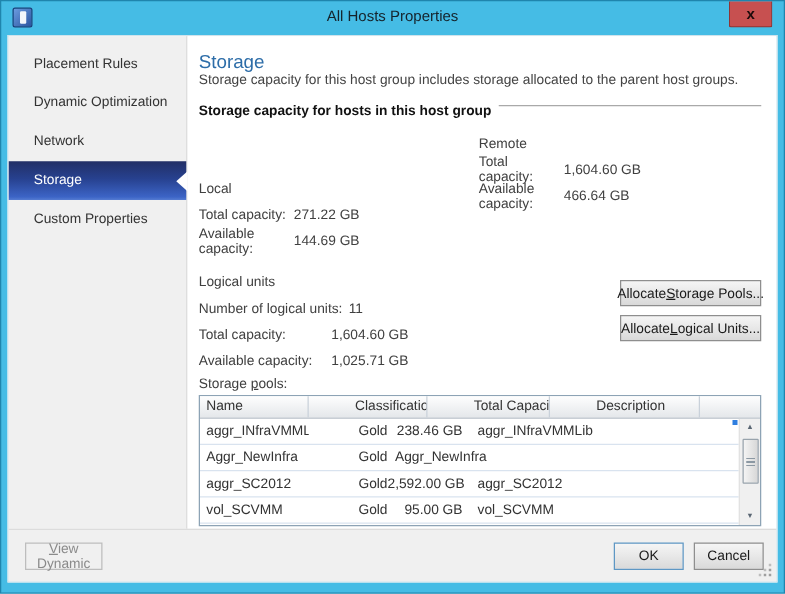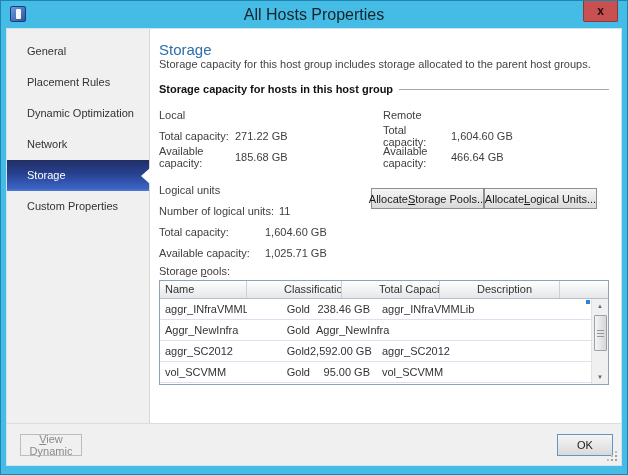--- a/index.html
+++ b/index.html
@@ -21,21 +21,21 @@
     width: 16px; height: 16px;
     background: linear-gradient(135deg,#6b9ce0,#2c55a0);
     border: 1px solid #1d3c78; border-radius: 2px;
   }
   .app-icon::after {
     content:""; position:absolute; left:5px; top:2px;
     width:5px; height:10px; background:#f4f7fb; border-radius:1px;
   }
   .title {
     position: absolute; left: 0; right: 0; top: 5px;
-    text-align: center; font-size: 16px; color: #15232b;
+    text-align: center; font-size: 12px; color: #15232b;
   }
   .close-btn {
     position: absolute; right: 9px; top: 0;
     width: 35px; height: 21px;
     background: #c75050;
     border: 1px solid #8e3535; border-top: none;
     border-radius: 0 0 2px 2px;
     color: #1d0b0b; font-size: 12px; font-weight: bold;
     display: flex; align-items: center; justify-content: center;
     line-height: 1; cursor: default;
@@ -74,36 +74,36 @@
   }
 
   
   .content {
     flex: 1; background: #fff; position: relative;
     padding: 8px 12px 0 9px; font-size: 11px; color: #404040;
     min-width: 0;
   }
   .page-heading { font-size: 15px; font-weight: 400; color: #2d6da8; margin-top: 4px; }
   .desc { color: #444; }
-  .sec-h { display: flex; align-items: center; margin-top: 13px; }
+  .sec-h { display: flex; margin-top: 13px; }
   .sec-h .sec-title { font-weight: bold; color: #111; white-space: nowrap; }
   .sec-h .line { flex: 1; height: 1px; background: #a9a9a9; margin-left: 6px; margin-top: 1px; }
 
   .cap-grid { display: flex; margin-top: 9px; }
-  .cap-col.local { width: 224px; flex-shrink: 0; }
+  .cap-col.local { width: 224px; flex-shrink: 0; margin-top: 36px; }
   .cap-col.remote { flex: 1; }
   .cap-row { display: flex; height: 21px; align-items: center; }
   .cap-col.local .cap-label { width: 76px; flex-shrink: 0; }
   .cap-col.remote .cap-label { width: 68px; flex-shrink: 0; }
 
   .alloc { position: relative; margin-top: 8px; }
   .alloc-row { display: flex; height: 21px; align-items: flex-end; }
   .alloc-label-wide { width: 106px; flex-shrink: 0; }
   .alloc-label-inline { margin-right: 5px; }
-  .alloc-buttons { position: absolute; right: 12px; top: 13px; display: flex; flex-direction: row; }
+  .alloc-buttons { position: absolute; right: 0; top: 13px; display: flex; flex-direction: column; }
 
   .btn {
     background: linear-gradient(#f5f5f5,#e9e9e9 45%,#d9d9d9);
     border: 1px solid #8e8e8e;
     font-family: "Liberation Sans", sans-serif;
     font-size: 11px; color: #1a1a1a;
     display: flex; align-items: center; justify-content: center;
     cursor: default; white-space: nowrap;
   }
   .btn-alloc { width: 113px; height: 21px; margin-bottom: 7px; }
@@ -195,21 +195,20 @@
     <div class="title">All Hosts Properties</div>
     <div class="close-btn">
       <span>x</span>
     </div>
   </div>
 
   <div class="dialog">
     <div class="main">
 
       <div class="sidebar">
-        <div class="nav-item">General</div>
         <div class="nav-item">Placement Rules</div>
         <div class="nav-item">Dynamic Optimization</div>
         <div class="nav-item">Network</div>
         <div class="nav-item selected">Storage</div>
         <div class="nav-item">Custom Properties</div>
       </div>
 
       <div class="content">
         <div class="page-heading">Storage</div>
         <div class="desc">Storage capacity for this host group includes storage allocated to the parent host groups.</div>
@@ -223,21 +222,21 @@
           <div class="cap-col local">
             <div class="cap-row">
               <span>Local</span>
             </div>
             <div class="cap-row">
               <span class="cap-label">Total capacity:</span>
               <span>271.22 GB</span>
             </div>
             <div class="cap-row">
               <span class="cap-label">Available capacity:</span>
-              <span>185.68 GB</span>
+              <span>144.69 GB</span>
             </div>
           </div>
           <div class="cap-col remote">
             <div class="cap-row">
               <span>Remote</span>
             </div>
             <div class="cap-row">
               <span class="cap-label">Total capacity:</span>
               <span>1,604.60 GB</span>
             </div>
@@ -326,16 +325,17 @@
         </div>
       </div>
     </div>
 
     <div class="footer">
       <button class="btn-viewscript">
         <span><span class="mn">V</span><span>iew Dynamic</span></span>
       </button>
       <div class="spacer"></div>
       <button class="btn btn-ok">OK</button>
+      <button class="btn btn-cancel">Cancel</button>
       <div class="grip"></div>
     </div>
   </div>
 </div>
 
 </body></html>

